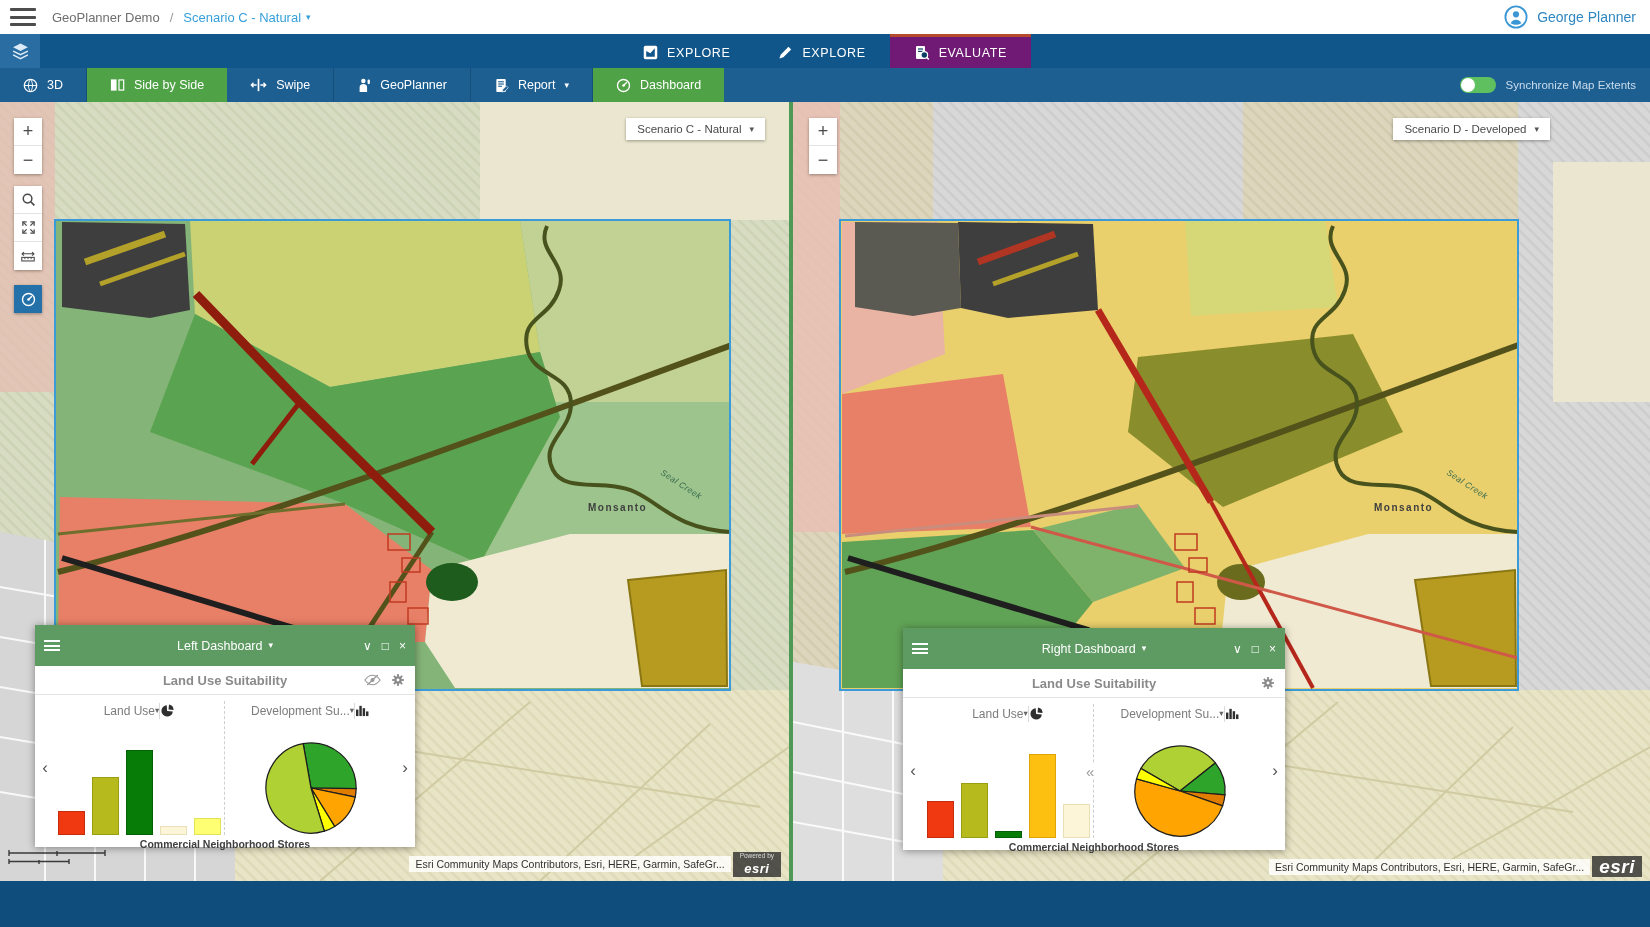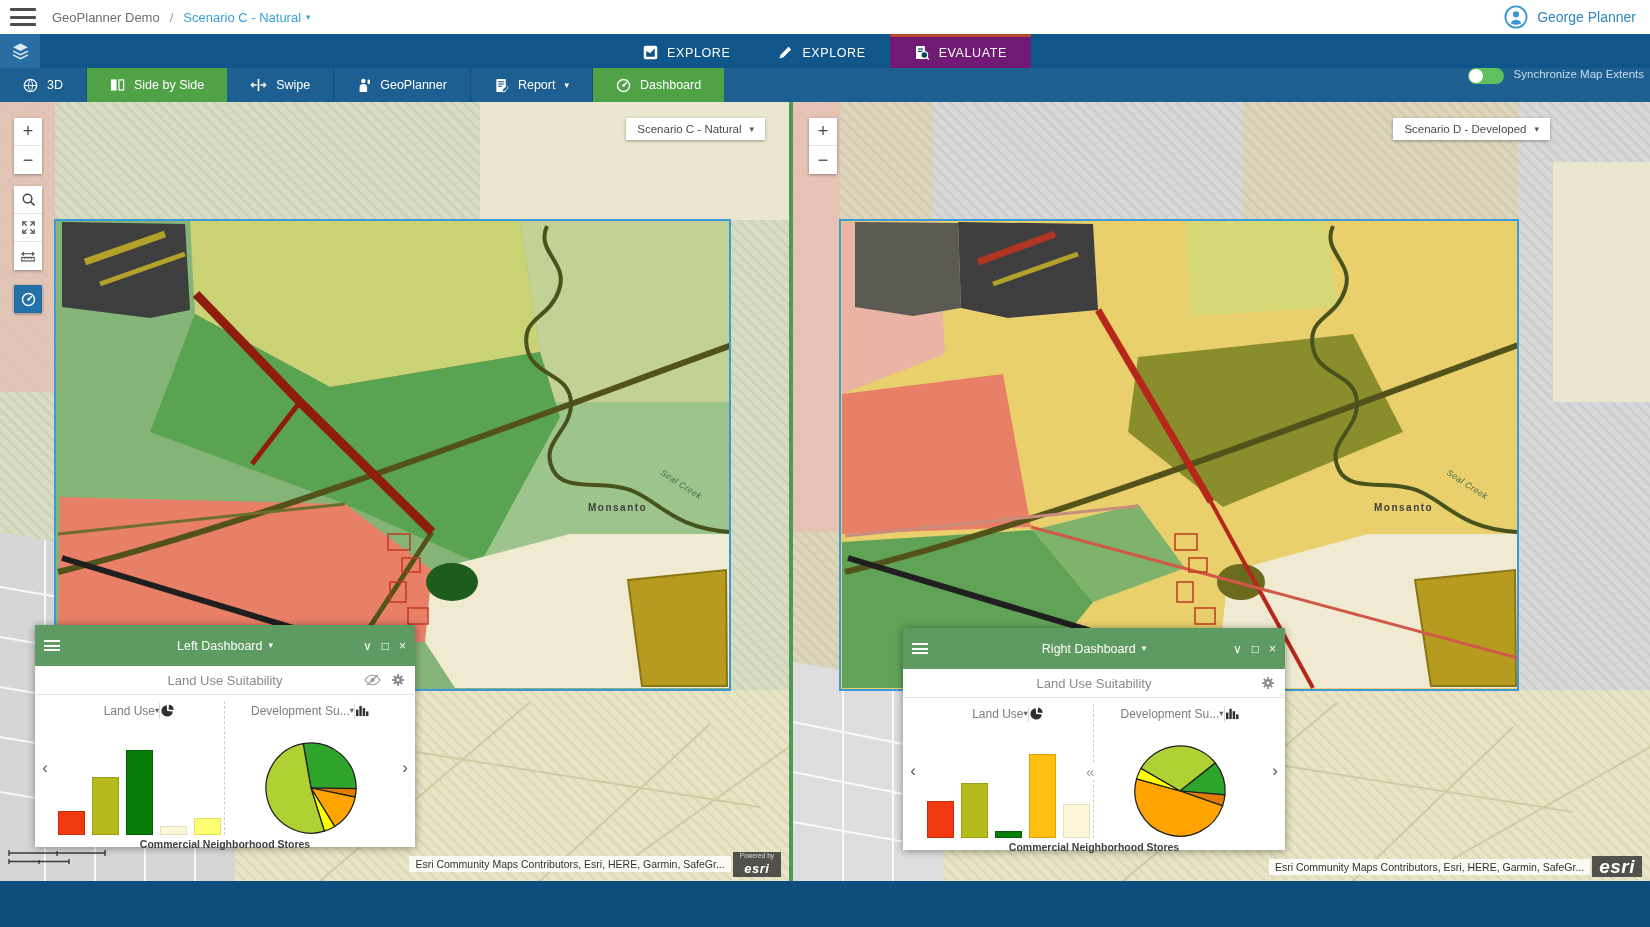--- a/index.html
+++ b/index.html
@@ -18,21 +18,21 @@
   
   .navbar{position:absolute;top:34px;left:0;right:0;height:34px;background:#11568a;display:flex;align-items:stretch;}
   .layers-cell{width:40px;background:#2a6da3;display:flex;align-items:center;justify-content:center;cursor:pointer;}
   .tabs{position:absolute;left:0;right:0;top:0;bottom:0;display:flex;justify-content:center;}
   .tab{display:flex;align-items:center;gap:9px;padding:0 24px;color:#fff;font-size:12.5px;letter-spacing:.6px;cursor:pointer;border-top:3px solid transparent;box-sizing:border-box;}
   .tab.active{background:#701a75;border-top-color:#b64a2e;}
   
   .toolbar{position:absolute;top:68px;left:0;right:0;height:34px;background:#1e5f92;display:flex;align-items:stretch;}
   .tbtn{display:flex;align-items:center;gap:9px;padding:0 23px;color:#fff;font-size:12.5px;cursor:pointer;border-right:1px solid #174f7c;}
   .tbtn.green{background:#4fa246;border-right:none;}
-  .sync{margin-left:auto;display:flex;gap:10px;margin-right:6px;}
+  .sync{margin-left:auto;display:flex;align-items:center;gap:10px;margin-right:14px;}
   .sync-label{color:#c9dcec;font-size:11.5px;}
   .toggle{width:36px;height:16px;border-radius:9px;background:#5ec05e;position:relative;cursor:pointer;}
   .toggle .knob{position:absolute;left:1px;top:1px;width:14px;height:14px;border-radius:50%;background:#fff;}
   
   .maps{position:absolute;top:102px;left:0;right:0;height:779px;display:flex;}
   .panel{position:relative;overflow:hidden;}
   .panel.left{width:789px;}
   .panel.right{flex:1;}
   .map-divider{width:4px;background:#4d9955;}
   .map-svg{position:absolute;inset:0;width:100%;height:100%;cursor:grab;}
@@ -51,21 +51,21 @@
   .scalebar{position:absolute;left:8px;bottom:16px;}
   
   .dashboard{position:absolute;background:#fff;box-shadow:0 1px 8px rgba(0,0,0,.4);display:flex;flex-direction:column;}
   .dash-header{height:41px;background:#5d9b62;color:#fff;display:flex;align-items:center;position:relative;flex:none;}
   .dash-ham{width:16px;height:11px;margin-left:9px;display:flex;flex-direction:column;justify-content:space-between;cursor:pointer;}
   .dash-ham span{height:2px;background:#fff;display:block;}
   .dash-title{position:absolute;left:0;right:0;text-align:center;font-size:12.5px;display:flex;align-items:center;justify-content:center;gap:6px;cursor:pointer;}
   .dash-title .caret{font-size:9px;}
   .win-icons{margin-left:auto;display:flex;gap:10px;margin-right:9px;font-size:12px;z-index:1;}
   .win-icons span{cursor:pointer;line-height:1;}
-  .dash-sub{height:28px;border-bottom:1px solid #e4e4e4;display:flex;align-items:center;position:relative;flex:none;}
+  .dash-sub{height:28px;border-bottom:1px solid #e4e4e4;display:flex;align-items:center;position:relative;flex:none;font-weight:bold;}
   .dash-sub-title{position:absolute;left:0;right:0;text-align:center;color:#8a8a8a;font-size:13px;}
   .dash-sub-icons{margin-left:auto;display:flex;gap:10px;margin-right:10px;z-index:1;align-items:center;}
   .dash-body{flex:1;display:flex;align-items:stretch;padding-top:3px;}
   .car-arrow{width:20px;display:flex;align-items:center;justify-content:center;color:#555;font-size:17px;cursor:pointer;}
   .widget{flex:1;display:flex;flex-direction:column;align-items:center;min-width:0;}
   .widget-head{height:25px;display:flex;align-items:center;color:#7c7c7c;font-size:12px;white-space:nowrap;}
   .widget-head .caret{font-size:8.5px;color:#666;cursor:pointer;}
   .vdiv{width:1px;height:16px;background:#d9d9d9;}
   .chart-area{flex:1;width:100%;display:flex;align-items:flex-end;justify-content:center;}
   .bars{display:flex;align-items:flex-end;gap:7px;height:112px;margin-bottom:3px;}

